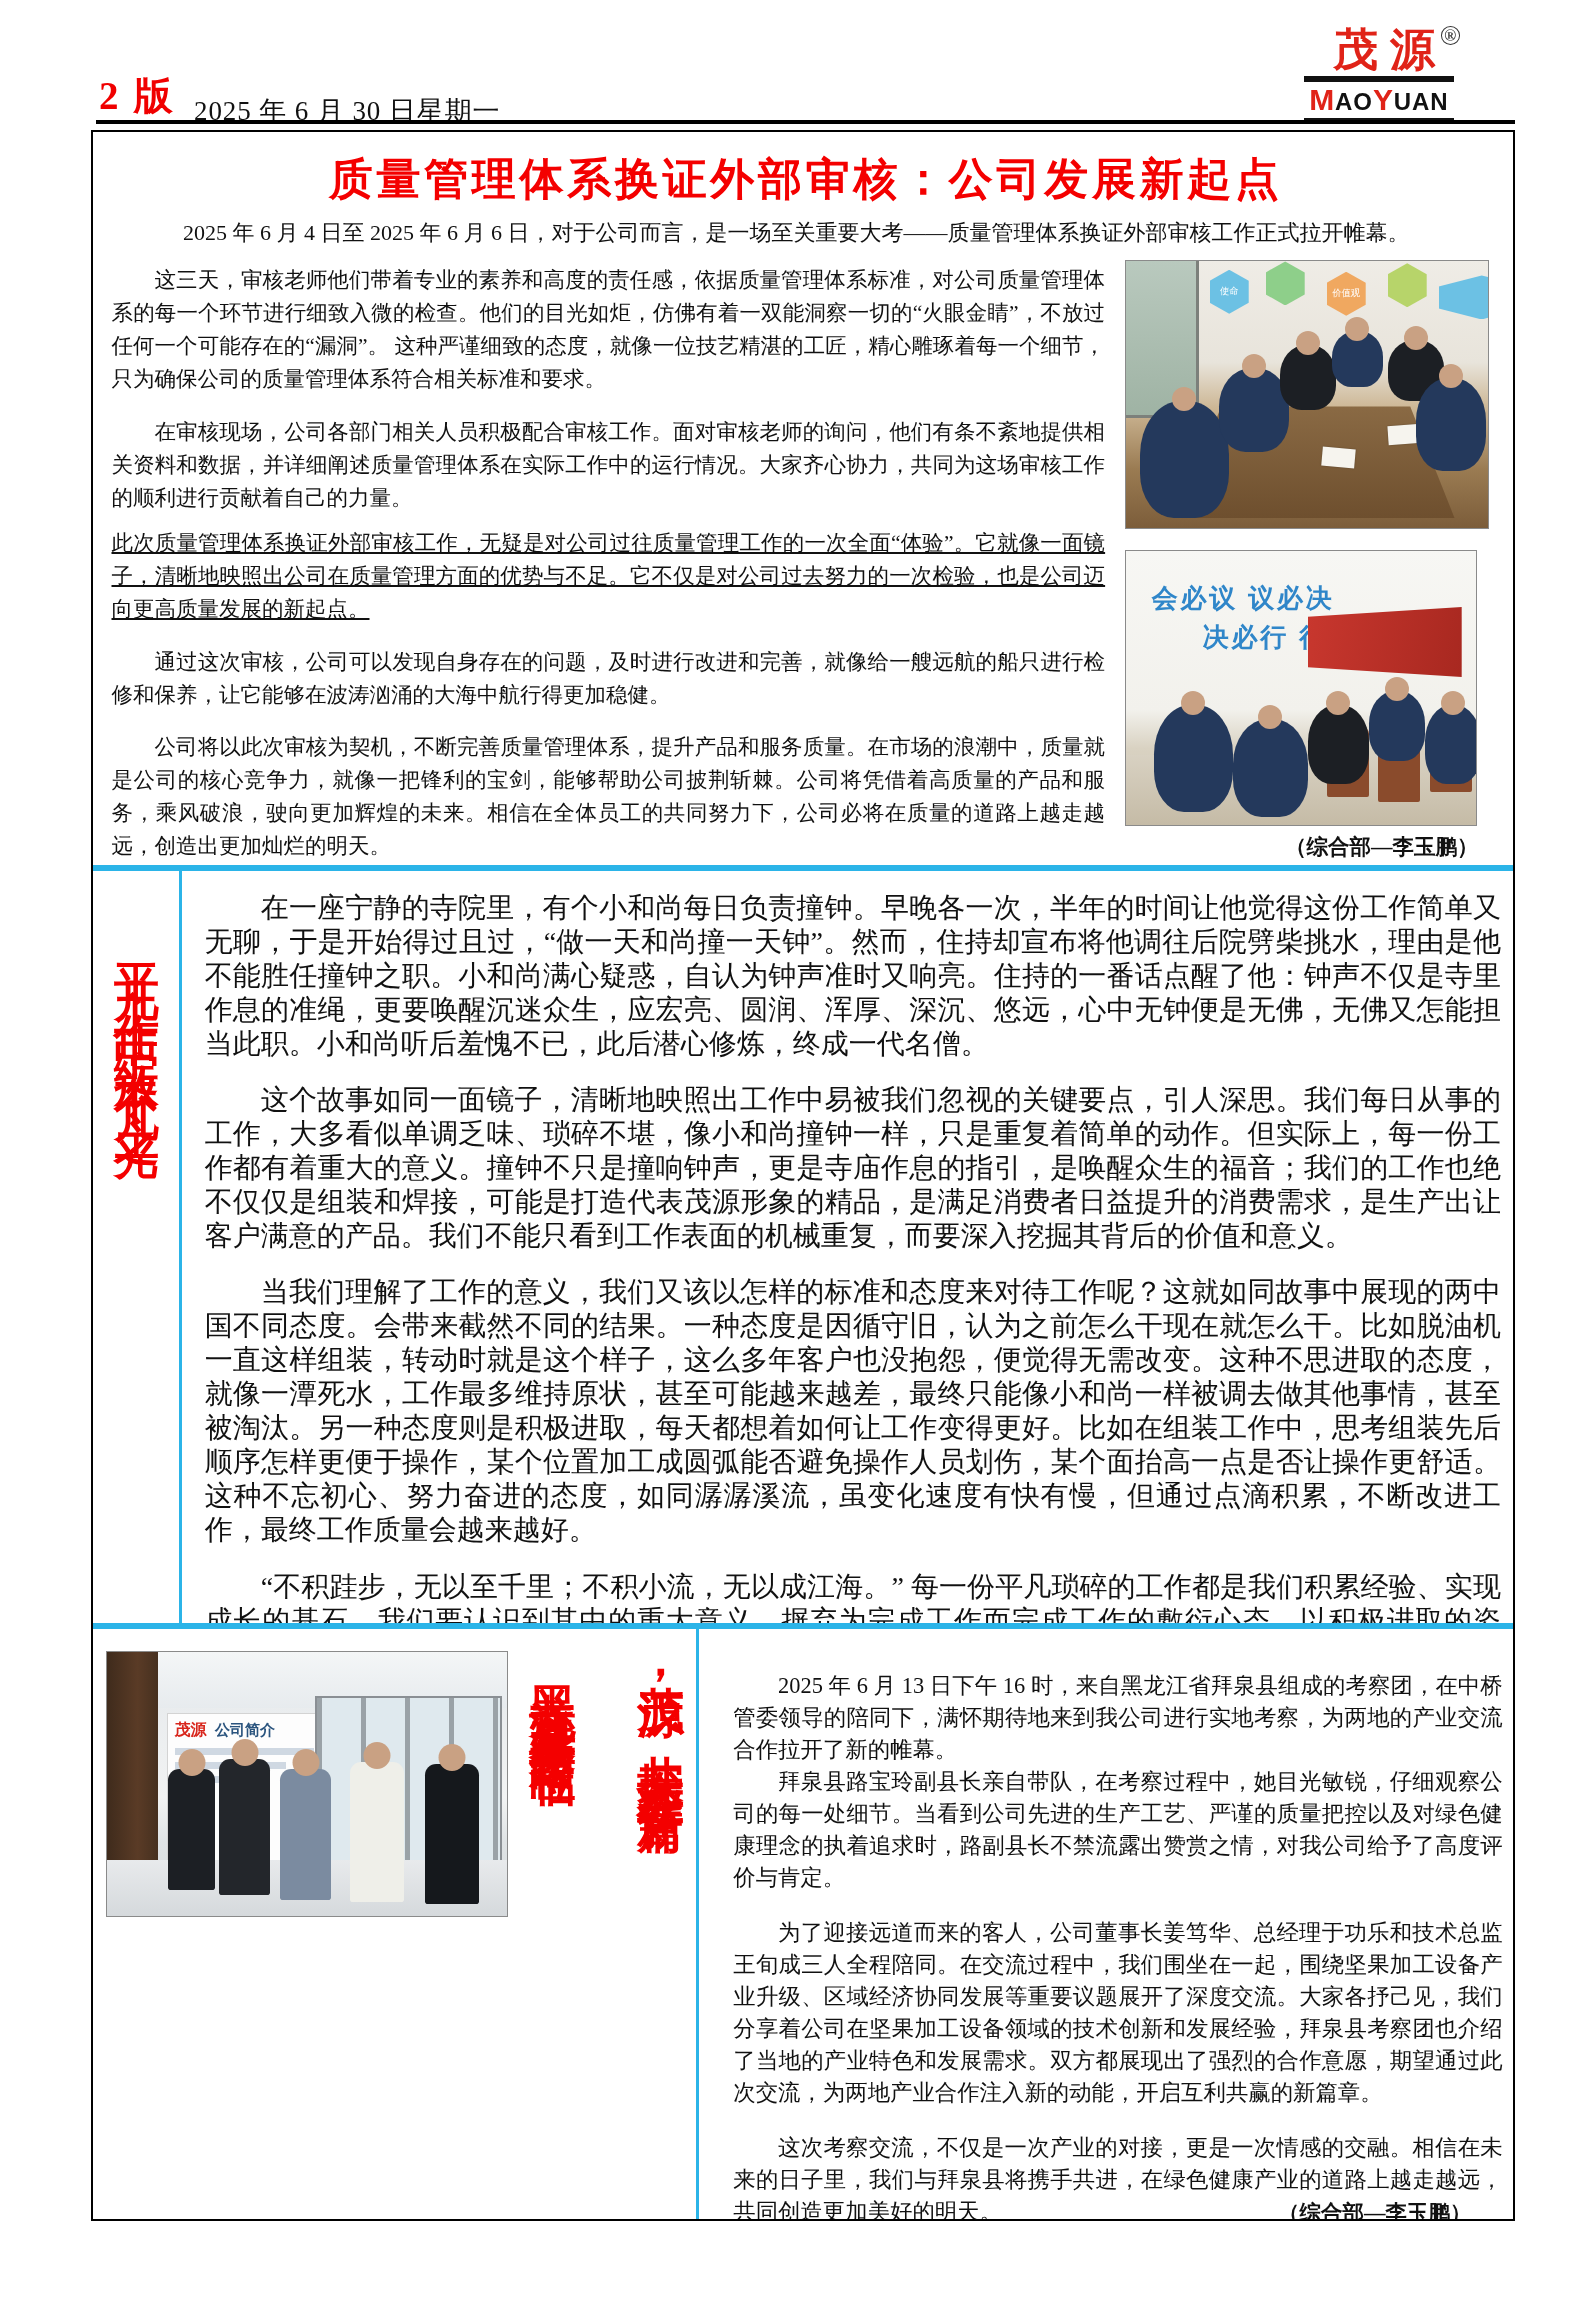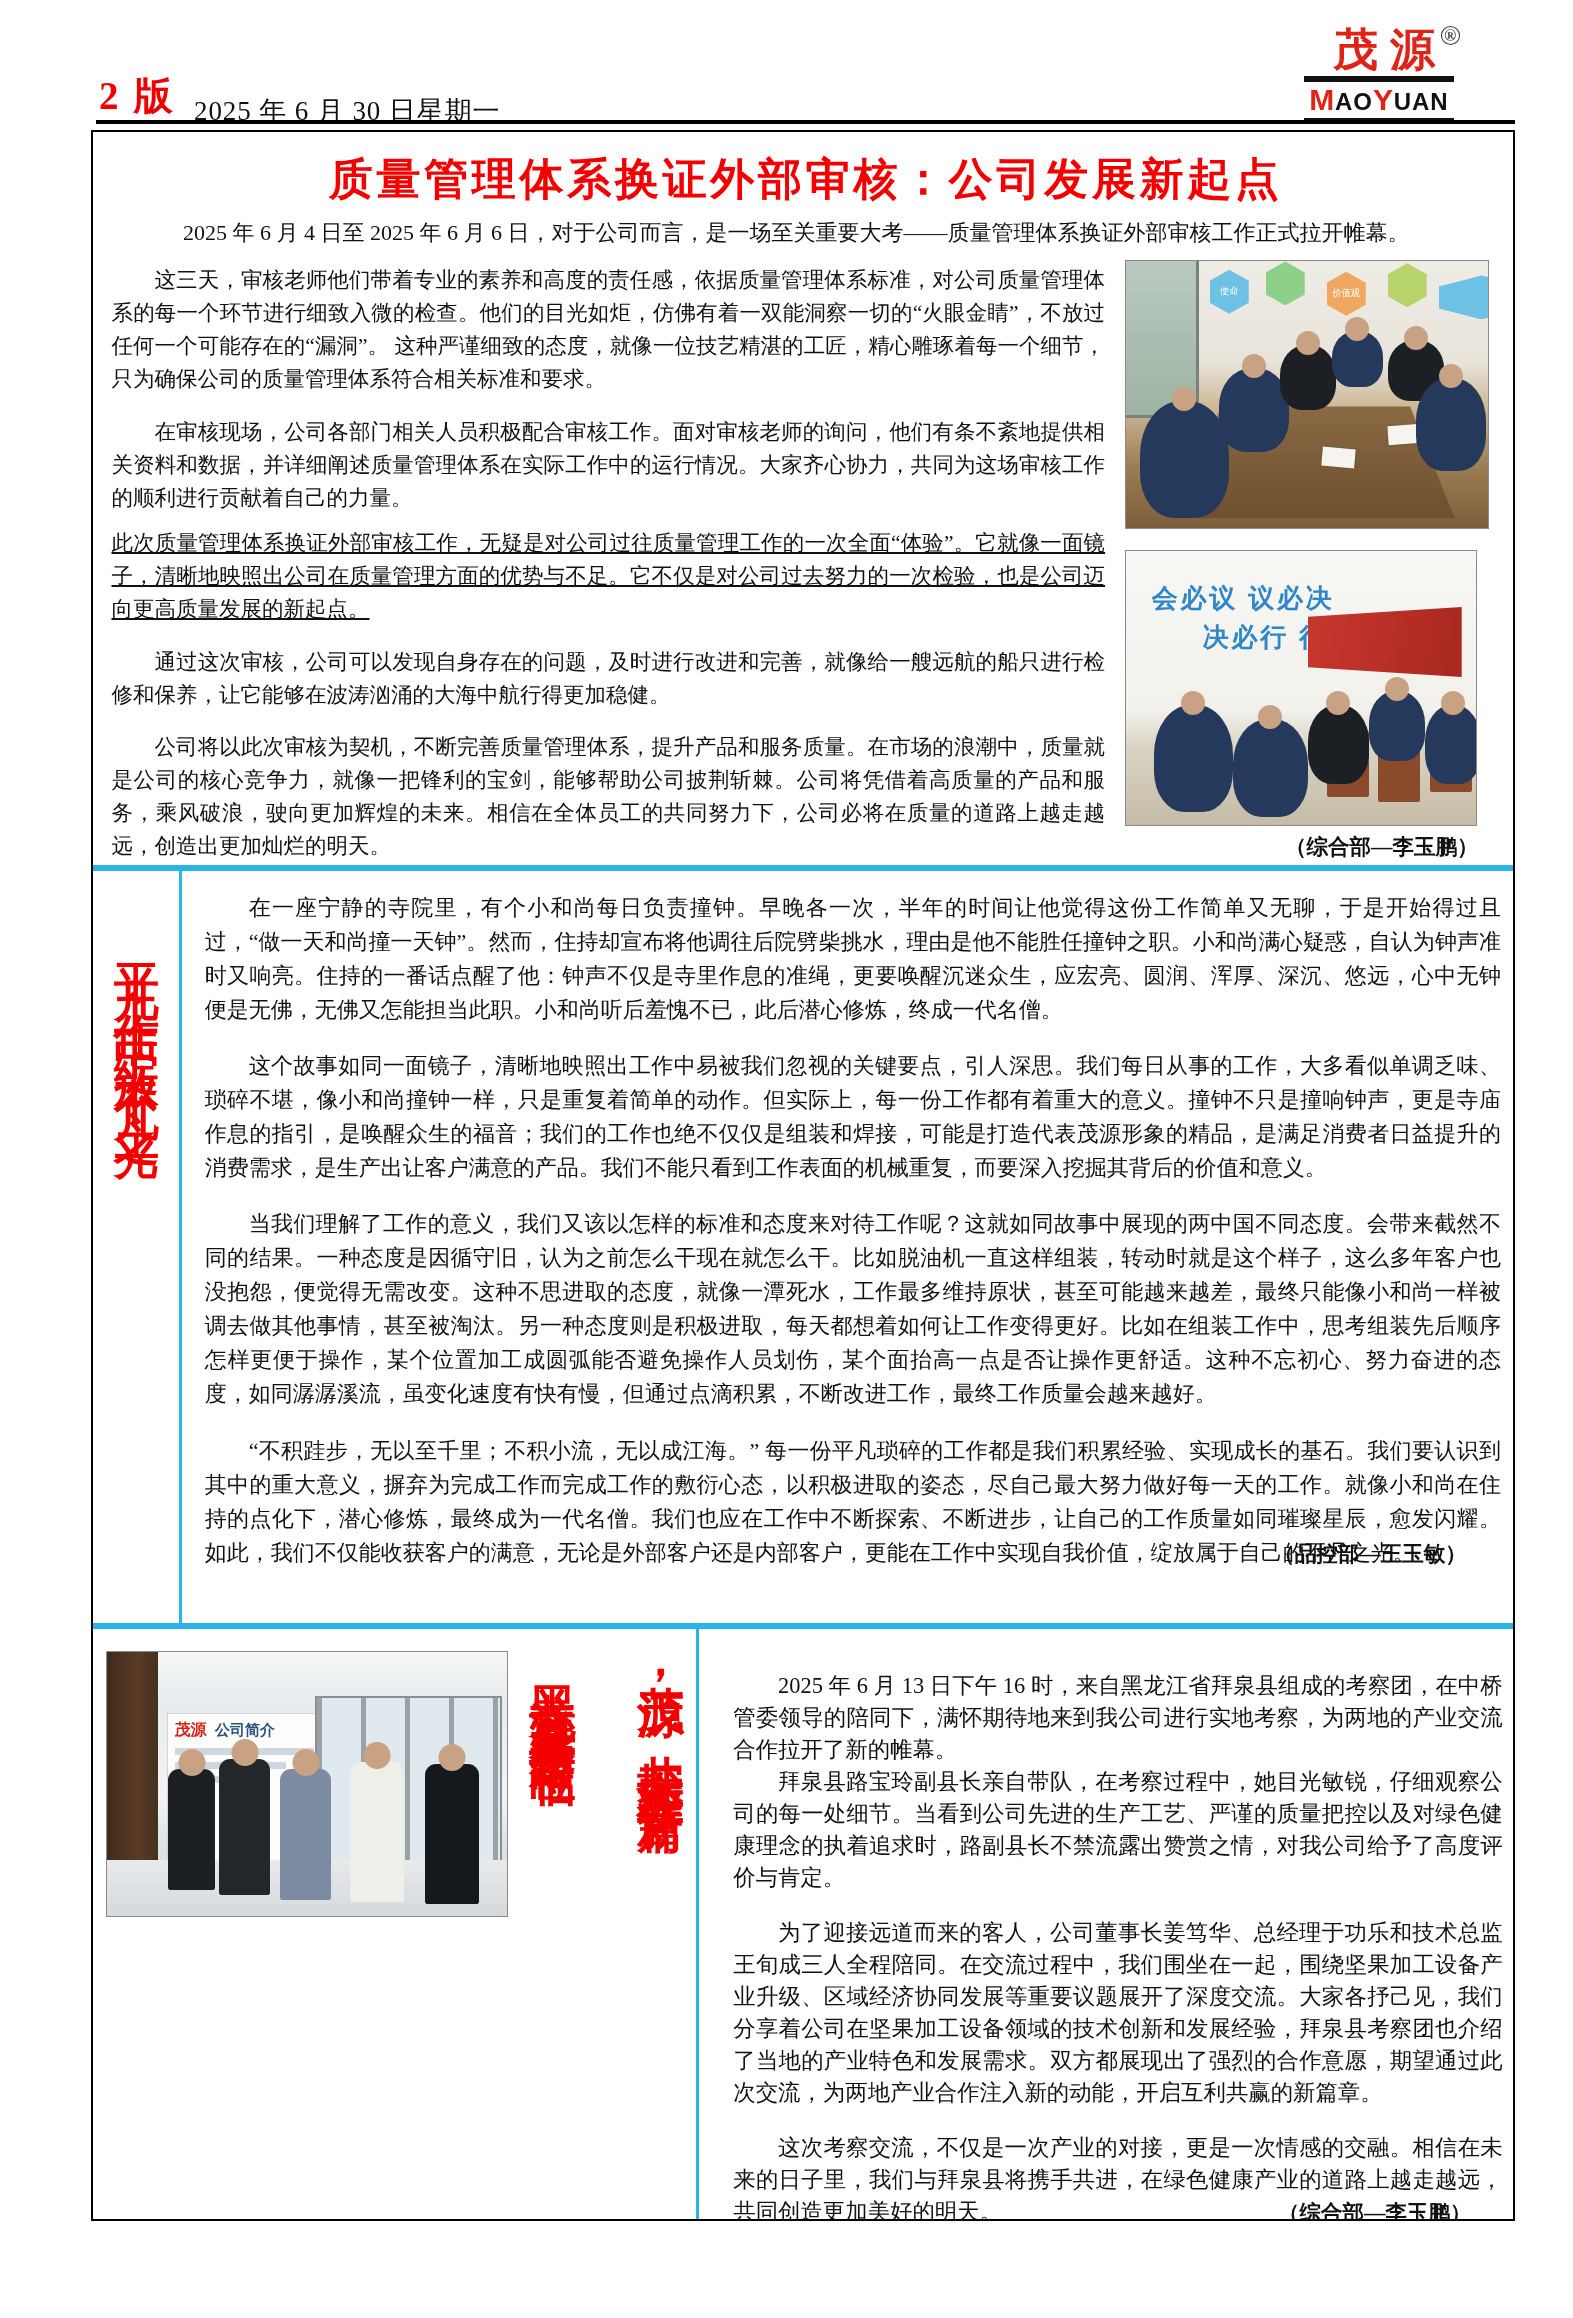--- a/index.html
+++ b/index.html
@@ -36,21 +36,21 @@
 
   
   .divider{height:6px;background:#2bb4e8;}
   .vline{width:3.3px;background:#2bb4e8;}
 
   
   .art2{display:flex;height:752px;overflow:hidden;}
   .art2-title{width:86px;display:flex;justify-content:center;align-items:flex-start;padding-top:56px;box-sizing:border-box;}
   .vtitle{writing-mode:vertical-rl;text-orientation:upright;color:#f40000;font-weight:700;font-size:45px;line-height:1;letter-spacing:0.38em;}
   .art2-body{flex:1;padding:19.6px 9.3px 0 22.4px;overflow:hidden;}
-  .art2-body p{font-size:22px;line-height:34px;text-align:justify;margin:22.4px 2.8px 0 0;text-indent:2em;}
+  .art2-body p{font-size:28px;line-height:34px;text-align:justify;margin:22.4px 2.8px 0 0;text-indent:2em;}
   .art2-body p.first{margin-top:0;}
   .sig2{font-size:21.5px;font-weight:700;text-align:right;padding-right:37px;margin-top:-31px;}
 
   
   .art3{display:flex;height:600px;overflow:hidden;}
   .art3-photos{width:420px;padding:21.5px 0 0 13px;box-sizing:border-box;}
   .ph3{width:402px;height:266px;background:linear-gradient(180deg,#eef1f2 0%,#e9ecee 20%,#f2f3f3 55%,#dfe3e5 72%,#d6dadd 100%);}
   .ph4{width:402px;height:280px;margin-top:18.7px;background:linear-gradient(180deg,#f5f5f2 0%,#f1f1ee 52%,#e3ded3 66%,#cabfa8 100%);}
   .art3-titles{width:183px;display:flex;justify-content:space-between;padding:18.7px 12px 0 16px;box-sizing:border-box;}
   .vtitle3{writing-mode:vertical-rl;text-orientation:upright;color:#f40000;font-weight:700;font-size:47px;line-height:1;letter-spacing:0.16em;}

